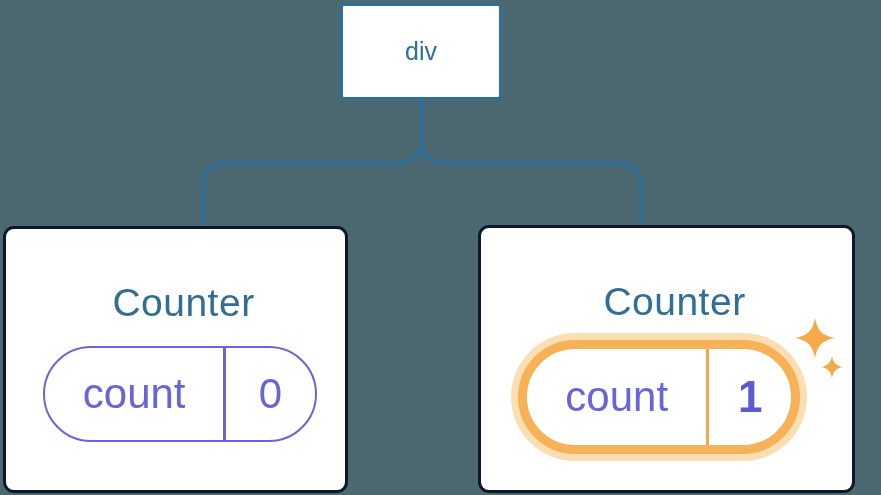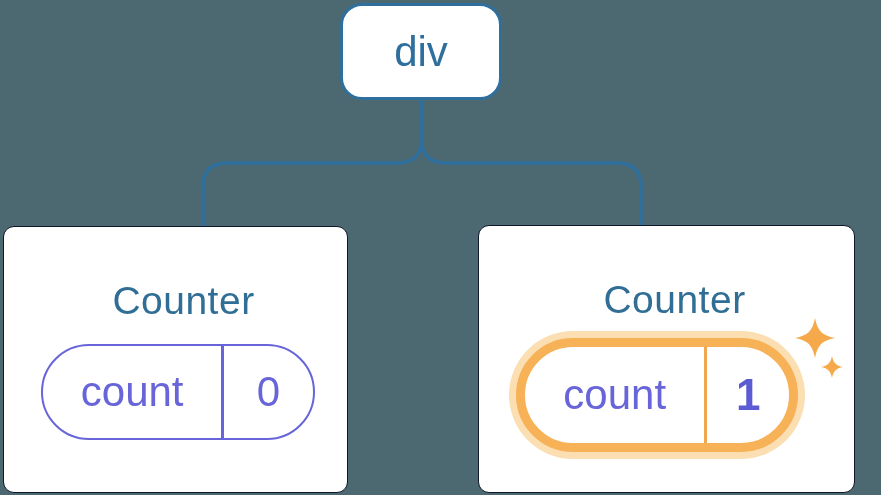--- a/index.html
+++ b/index.html
@@ -21,33 +21,33 @@
     stroke-width: 3.5;
     fill: none;
   }
   .root-node {
     position: absolute;
     left: 340px; top: 3px;
     width: 162px; height: 97px;
     box-sizing: border-box;
     background: #FFFFFF;
     border: 3px solid #2E6F9E;
-    border-radius: 22px;
+    border-radius: 4px;
     display: flex;
     align-items: center;
     justify-content: center;
-    font-size: 42px;
+    font-size: 25px;
     color: #2E6F9E;
     font-weight: 500;
   }
   .card {
     position: absolute;
     box-sizing: border-box;
     background: #FFFFFF;
-    border: 1px solid #0f172a;
+    border: 3px solid #0f172a;
     border-radius: 11px;
     padding-left: 16px;
   }
   .card-left  { left: 3px;   top: 226px; width: 345px; height: 267px; }
   .card-right { left: 478px; top: 225px; width: 377px; height: 268px; }
   .card-title {
     text-align: center;
     margin-top: 52px;
     font-size: 39px;
     font-weight: 500;

